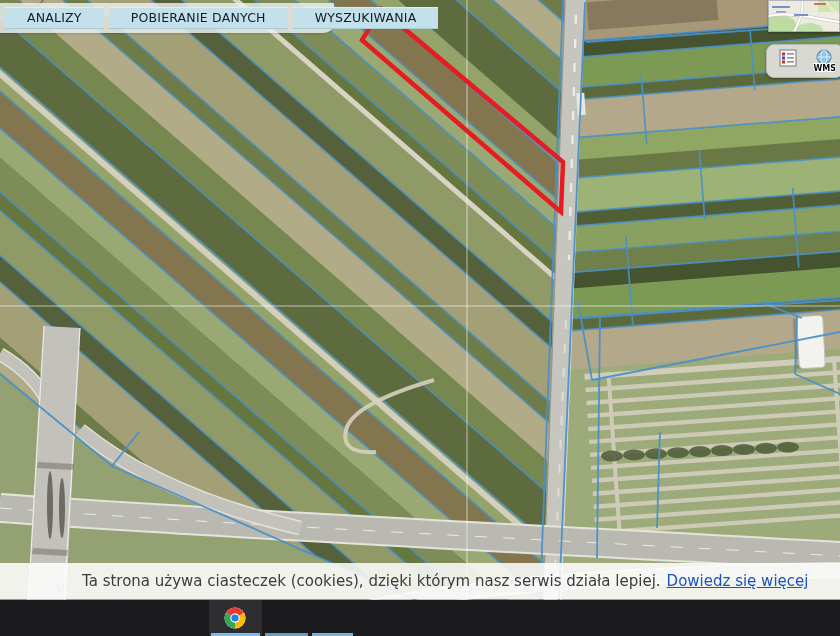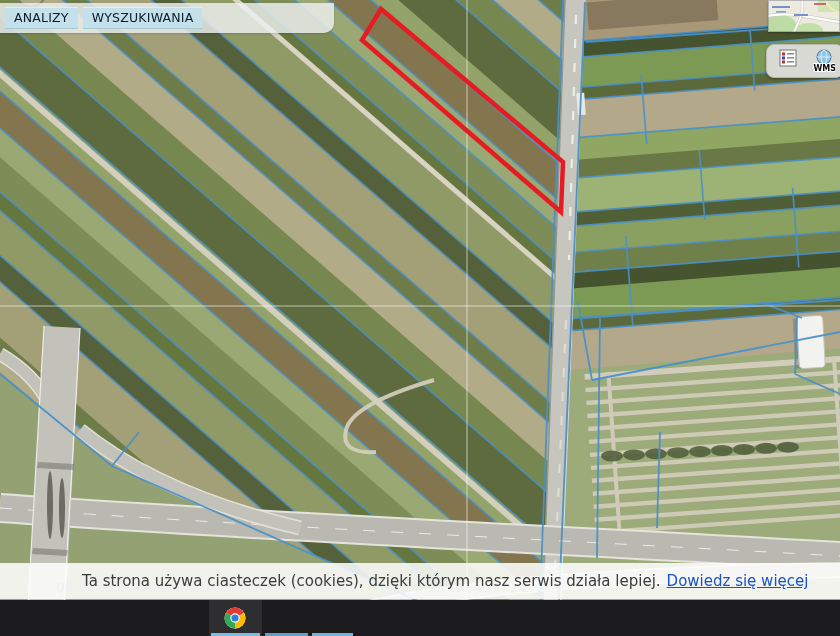--- a/index.html
+++ b/index.html
@@ -10,21 +10,21 @@
   
   #map-wrap { position:absolute; left:0; top:0; width:840px; height:600px; z-index:0; }
   #aerial { display:block; }
 
   
   .menu-bar { position:absolute; left:0; top:3px; height:30px; width:334px;
     background:rgba(238,240,240,0.82); border-radius:0 0 10px 0;
     display:flex; align-items:center; gap:5px; padding-left:5px; z-index:5;
     box-shadow:0 1px 2px rgba(0,0,0,0.15); }
   .menu-btn { background:#c4e0ea; color:#0c1d29; font-size:12.5px;
-    padding:3px 9px 4px; cursor:pointer; white-space:nowrap;
+    padding:3px 22px 4px; cursor:pointer; white-space:nowrap;
     box-shadow:inset 0 -1px 0 #a6cbd8, inset 0 1px 0 #ddeef4; letter-spacing:0.2px; }
   .compass-arc { position:absolute; left:16px; top:-22px; width:30px; height:30px;
     border:2.5px solid #6f6f6f; border-radius:50%; z-index:4; opacity:0.8; }
 
   
   .overview { position:absolute; right:0; top:0; width:72px; height:32px; z-index:5;
     box-shadow:0 1px 2px rgba(0,0,0,0.35); }
 
   
   .map-toolbar { position:absolute; left:766px; top:44px; width:78px; height:34px;
@@ -252,20 +252,21 @@
       <rect x="466.4" y="0" width="1.2" height="600" fill="rgba(255,255,255,0.5)"></rect>
       <rect x="0" y="305.4" width="840" height="1.2" fill="rgba(255,255,255,0.5)"></rect>
       <polygon points="381,9 362,40 561,212 563,162" fill="none" stroke="#e51c23" stroke-width="4.5" stroke-linejoin="miter"></polygon>
     </svg>
 </div>
 
 <div class="compass-arc"></div>
 
 <div class="menu-bar">
   <div class="menu-btn">ANALIZY</div>
+  <div class="menu-btn">POBIERANIE DANYCH</div>
   <div class="menu-btn">WYSZUKIWANIA</div>
 </div>
 
 <svg class="overview" width="72" height="32" viewBox="0 0 72 32">
   <rect width="72" height="32" fill="#edeadf"></rect>
   <ellipse cx="12" cy="25" rx="16" ry="10" fill="#bcdca4"></ellipse>
   <ellipse cx="41" cy="31" rx="14" ry="8" fill="#c2e0aa"></ellipse>
   <rect x="50" y="0" width="22" height="12" fill="#cfe6b4"></rect>
   <path d="M0,16 C18,11 44,18 72,22" stroke="#c8c8bc" stroke-width="3.5" fill="none"></path>
   <path d="M0,16 C18,11 44,18 72,22" stroke="#ffffff" stroke-width="2.2" fill="none"></path>

